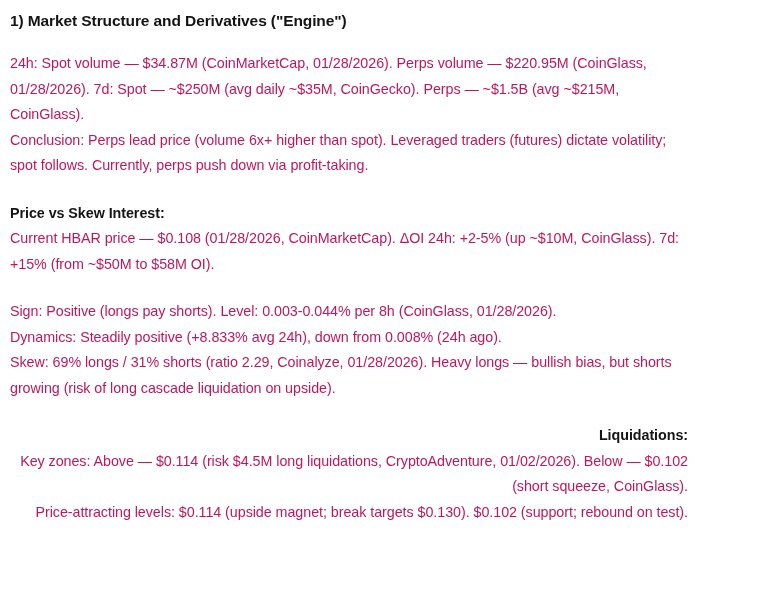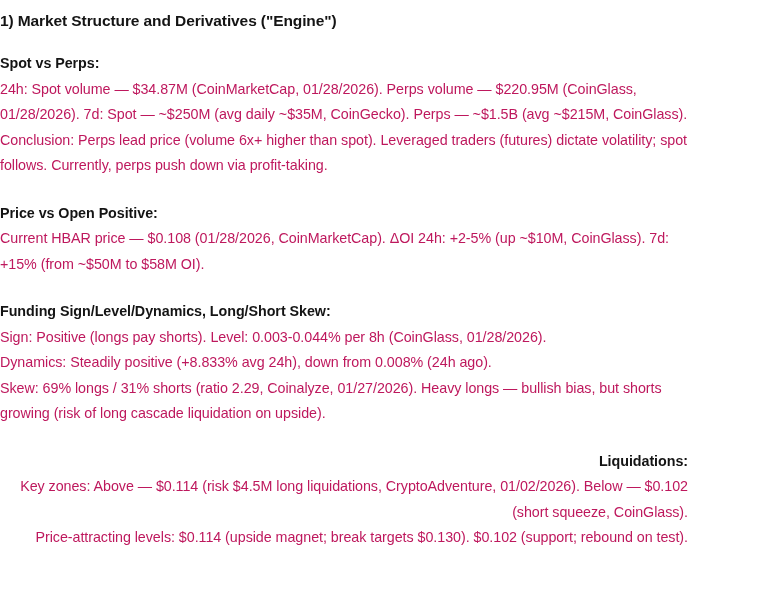--- a/index.html
+++ b/index.html
@@ -12,21 +12,21 @@
     width: 760px;
     height: 606px;
     overflow: hidden;
     font-family: "Liberation Sans", sans-serif;
     color: #1a1a1a;
     -webkit-font-smoothing: antialiased;
   }
   .doc {
     box-sizing: border-box;
     width: 700px;
-    padding: 9px 12px 0 0;
+    padding: 9px 12px 0 10px;
   }
   .doc-title {
     font-size: 15.5px;
     font-weight: bold;
     line-height: 24px;
     letter-spacing: -0.1px;
     margin: 0 0 18px 0;
     color: #141414;
   }
   .section {
@@ -55,35 +55,33 @@
   }
 </style>
 </head>
 <body>
 
 <div class="doc">
 
   <h1 class="doc-title">1) Market Structure and Derivatives ("Engine")</h1>
 
   <div class="section">
-    <div class="section-heading">Spot vs Perps:</div>
     <p class="para">24h: Spot volume — $34.87M (CoinMarketCap, 01/28/2026). Perps volume — $220.95M (CoinGlass, 01/28/2026). 7d: Spot — ~$250M (avg daily ~$35M, CoinGecko). Perps — ~$1.5B (avg ~$215M, CoinGlass).</p>
     <p class="para">Conclusion: Perps lead price (volume 6x+ higher than spot). Leveraged traders (futures) dictate volatility; spot follows. Currently, perps push down via profit-taking.</p>
   </div>
 
   <div class="section">
-    <div class="section-heading">Price vs Open Positive:</div>
+    <div class="section-heading">Price vs Skew Interest:</div>
     <p class="para">Current HBAR price — $0.108 (01/28/2026, CoinMarketCap). ΔOI 24h: +2-5% (up ~$10M, CoinGlass). 7d: +15% (from ~$50M to $58M OI).</p>
   </div>
 
   <div class="section">
-    <div class="section-heading">Funding Sign/Level/Dynamics, Long/Short Skew:</div>
     <p class="para">Sign: Positive (longs pay shorts). Level: 0.003-0.044% per 8h (CoinGlass, 01/28/2026).</p>
     <p class="para">Dynamics: Steadily positive (+8.833% avg 24h), down from 0.008% (24h ago).</p>
-    <p class="para">Skew: 69% longs / 31% shorts (ratio 2.29, Coinalyze, 01/27/2026). Heavy longs — bullish bias, but shorts growing (risk of long cascade liquidation on upside).</p>
+    <p class="para">Skew: 69% longs / 31% shorts (ratio 2.29, Coinalyze, 01/28/2026). Heavy longs — bullish bias, but shorts growing (risk of long cascade liquidation on upside).</p>
   </div>
 
   <div class="section">
     <div class="section-heading">Liquidations:</div>
     <p class="para">Key zones: Above — $0.114 (risk $4.5M long liquidations, CryptoAdventure, 01/02/2026). Below — $0.102 (short squeeze, CoinGlass).</p>
     <p class="para">Price-attracting levels: $0.114 (upside magnet; break targets $0.130). $0.102 (support; rebound on test).</p>
   </div>
 
 </div>
 

